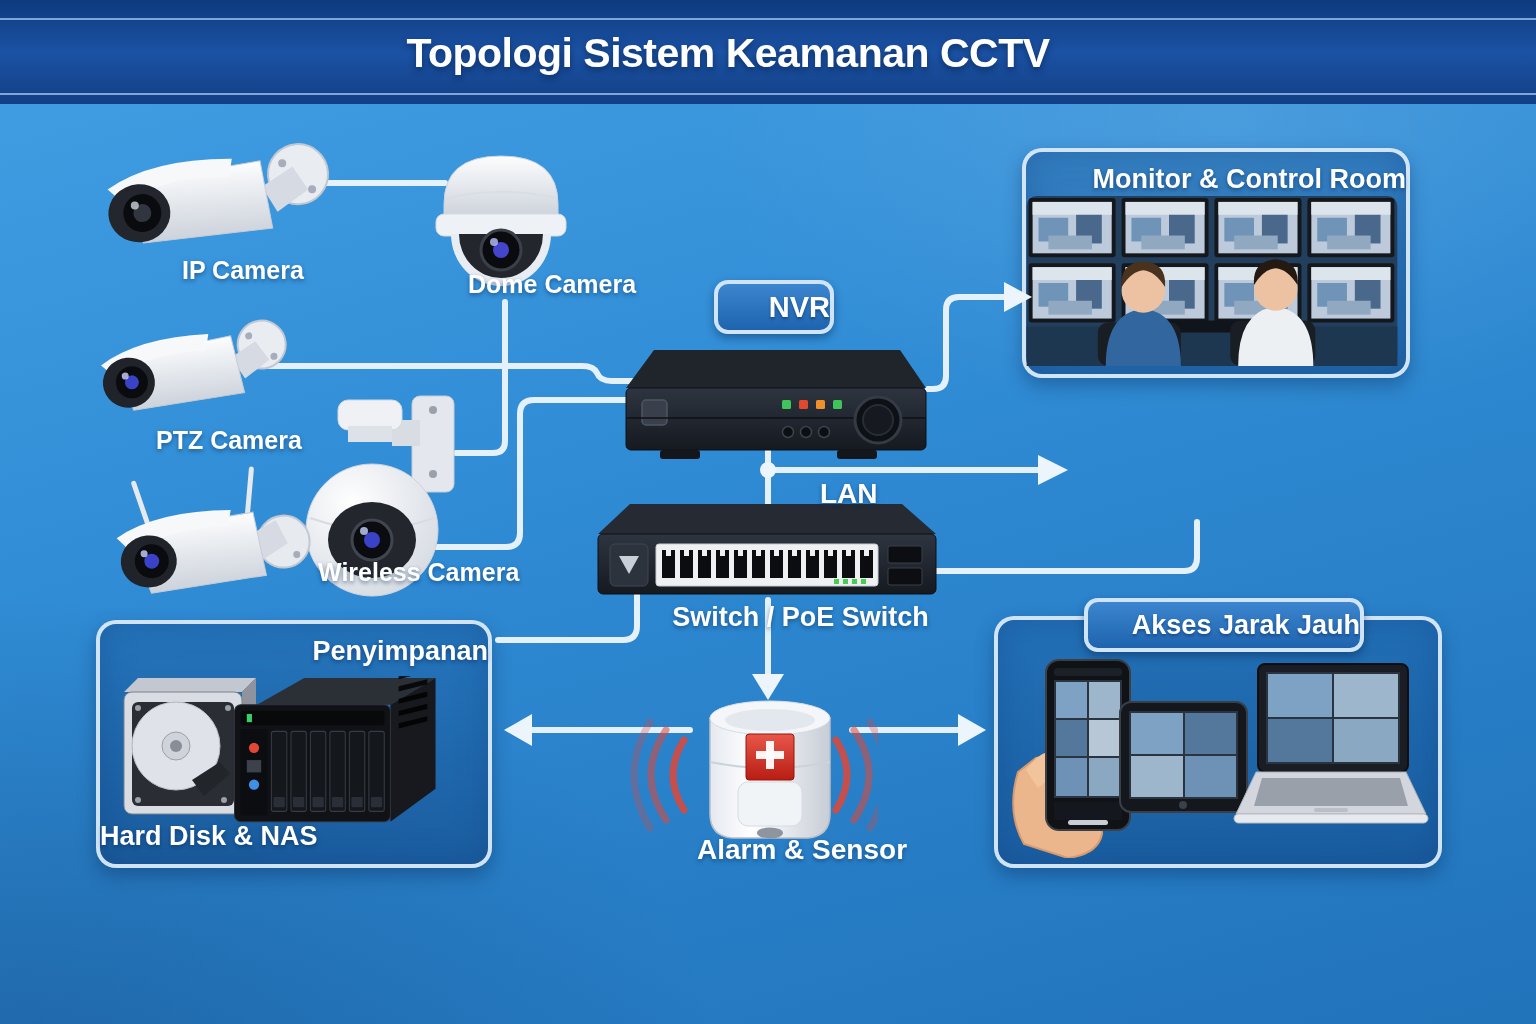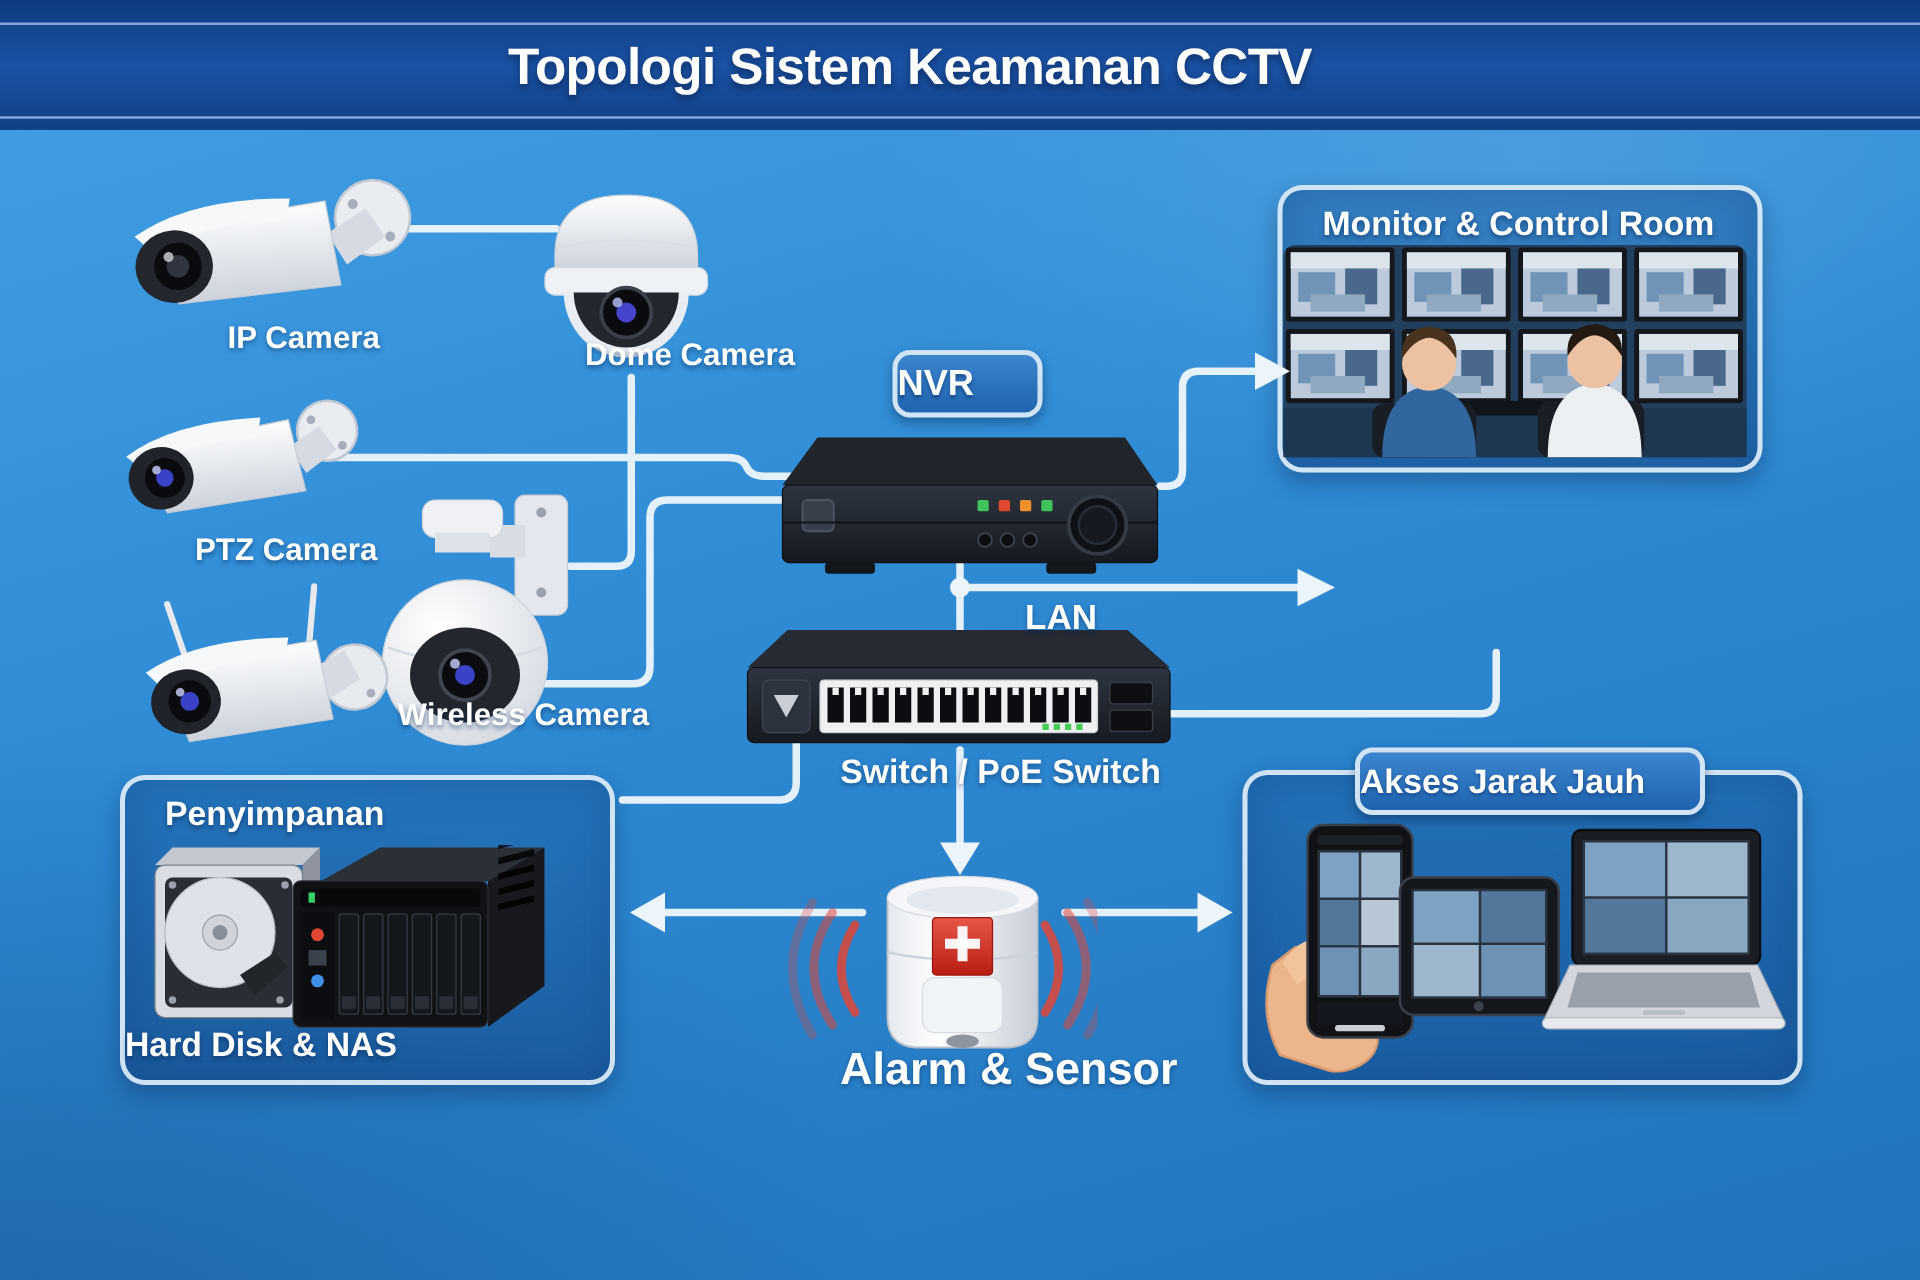--- a/index.html
+++ b/index.html
@@ -19,26 +19,26 @@
   .page-title{position:absolute;left:0;top:30px;width:100%;text-align:center;
     transform:translateX(-40px);margin:0;color:#fff;font-size:41px;font-weight:700;
     letter-spacing:-.5px;text-shadow:0 3px 6px rgba(4,25,60,.55);}
   
   .lbl{position:absolute;color:#fff;font-weight:700;white-space:nowrap;
     text-shadow:0 2px 4px rgba(10,45,95,.55);z-index:6;padding-left:32px;}
   
   .panel{position:absolute;border:4px solid rgba(223,239,251,.92);border-radius:20px;
     background:linear-gradient(180deg,rgba(18,70,135,.30),rgba(12,55,115,.42));
     box-shadow:0 8px 18px rgba(5,35,80,.35), inset 0 0 34px rgba(10,50,110,.28);z-index:2;}
-  .panel-title{position:absolute;left:0;top:12px;width:100%;text-align:left;color:#fff;
-    font-weight:700;font-size:27px;text-shadow:0 2px 4px rgba(10,45,95,.6);padding-left:32px;}
+  .panel-title{position:absolute;left:0;top:12px;width:100%;text-align:right;color:#fff;
+    font-weight:700;font-size:27px;text-shadow:0 2px 4px rgba(10,45,95,.6);}
   .panel-caption{position:absolute;left:0;bottom:12px;width:100%;text-align:left;color:#fff;
     font-weight:700;font-size:27px;text-shadow:0 2px 4px rgba(10,45,95,.6);}
   
-  .pill{position:absolute;display:flex;align-items:center;justify-content:flex-start;
+  .pill{position:absolute;display:flex;align-items:center;justify-content:flex-end;
     background:linear-gradient(180deg,#3c86cf,#1e63ae);border:4px solid rgba(222,238,250,.92);
     border-radius:14px;box-shadow:0 4px 9px rgba(3,30,70,.4);color:#fff;font-weight:700;
     text-shadow:0 2px 3px rgba(8,40,90,.5);z-index:6;}
   .wires{position:absolute;left:0;top:0;z-index:3;}
   .dev{position:absolute;z-index:4;}
   .cloud-wrap{position:absolute;left:1050px;top:405px;width:296px;height:160px;z-index:4;}
   .cloud-label{position:absolute;left:0;top:52px;width:100%;text-align:center;
     color:#1d5fae;font-size:36px;font-weight:700;text-shadow:0 1px 0 rgba(255,255,255,.6);}
   .art{position:absolute;}
 </style>
@@ -356,21 +356,21 @@
     <path d="M92,40 L92,136 Q92,158 114,160 L190,160 Q212,158 212,136 L212,40 Z" fill="url(#g-cyl)" stroke="#b9bfc9" stroke-width="1.5"></path>
     <ellipse cx="152" cy="40" rx="60" ry="17" fill="#f4f6f9" stroke="#d8dce3"></ellipse>
     <ellipse cx="152" cy="42" rx="45" ry="11" fill="#e3e8ee"></ellipse>
     <path d="M92,84 Q152,96 212,84" fill="none" stroke="#ccd2da" stroke-width="2"></path>
     <rect x="128" y="56" width="48" height="46" rx="3" fill="url(#g-red)" stroke="#98140c"></rect>
     <rect x="148" y="63" width="8" height="28" fill="#fff" opacity=".95"></rect>
     <rect x="138" y="73" width="28" height="8" fill="#fff" opacity=".95"></rect>
     <rect x="120" y="104" width="64" height="44" rx="10" fill="#f1f4f7" stroke="#d7dbe2"></rect>
     <ellipse cx="152" cy="155" rx="13" ry="5.5" fill="#8e959f"></ellipse>
   </svg>
-  <div class="lbl" style="left:640px;top:834px;width:260px;text-align:center;font-size:36px">Alarm &amp; Sensor</div>
+  <div class="lbl" style="left:640px;top:834px;width:260px;text-align:center;font-size:28px">Alarm &amp; Sensor</div>
 
   <div class="panel" style="left:994px;top:616px;width:440px;height:244px">
     <div class="pill" style="left:86px;top:-22px;width:272px;height:46px;font-size:27px">
       <span>Akses Jarak Jauh</span>
     </div>
     <svg class="art" style="left:8px;top:34px;width:152px;height:204px" viewBox="0 0 152 204">
       <path d="M12,118 Q0,158 18,190 L62,204 Q92,200 96,180 L96,118 Q60,98 30,104 Z" fill="#ecb68c" stroke="#d79a6e" stroke-width="2"></path>
       <path d="M20,116 Q36,92 58,98 L62,118 Q42,124 32,134 Z" fill="#f2c49c"></path>
       <rect x="40" y="6" width="84" height="170" rx="13" fill="#101216" stroke="#3a3f48" stroke-width="2"></rect>
       <rect x="48" y="14" width="68" height="8" rx="3" fill="#1c2128"></rect>

